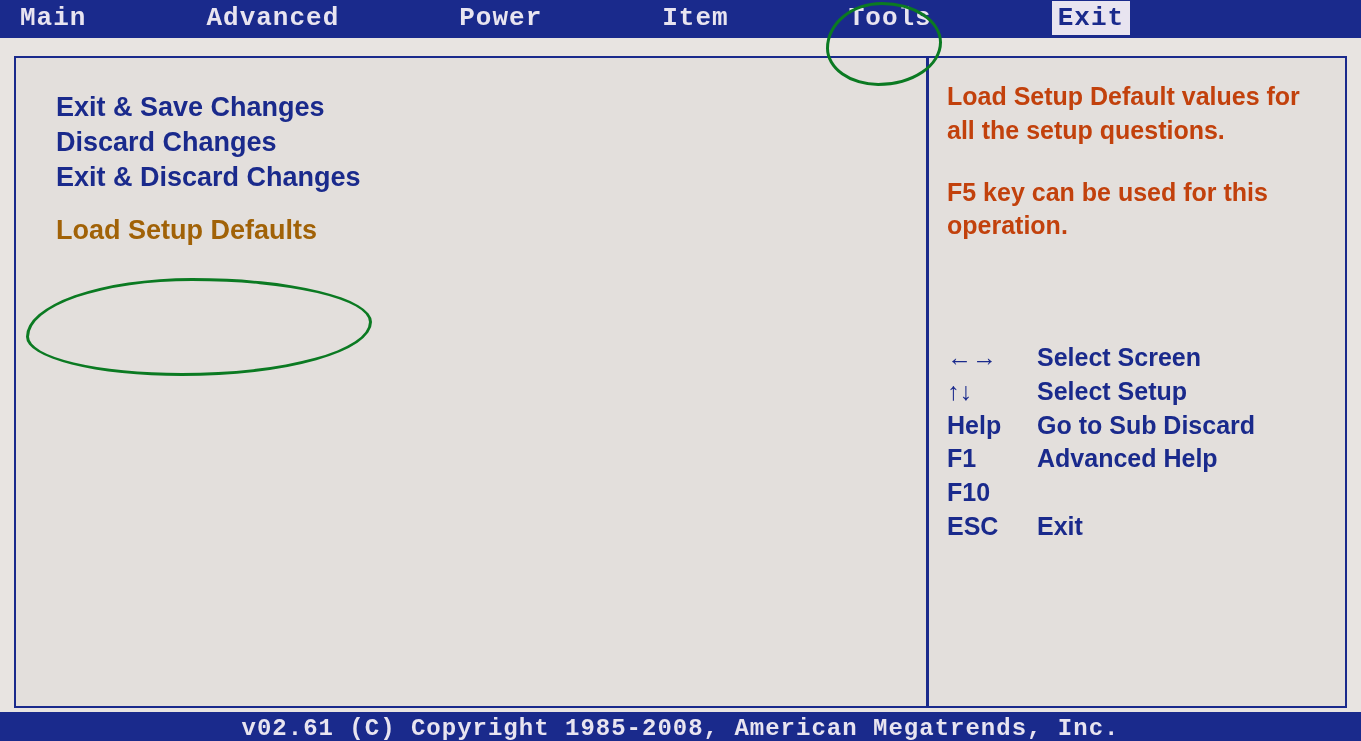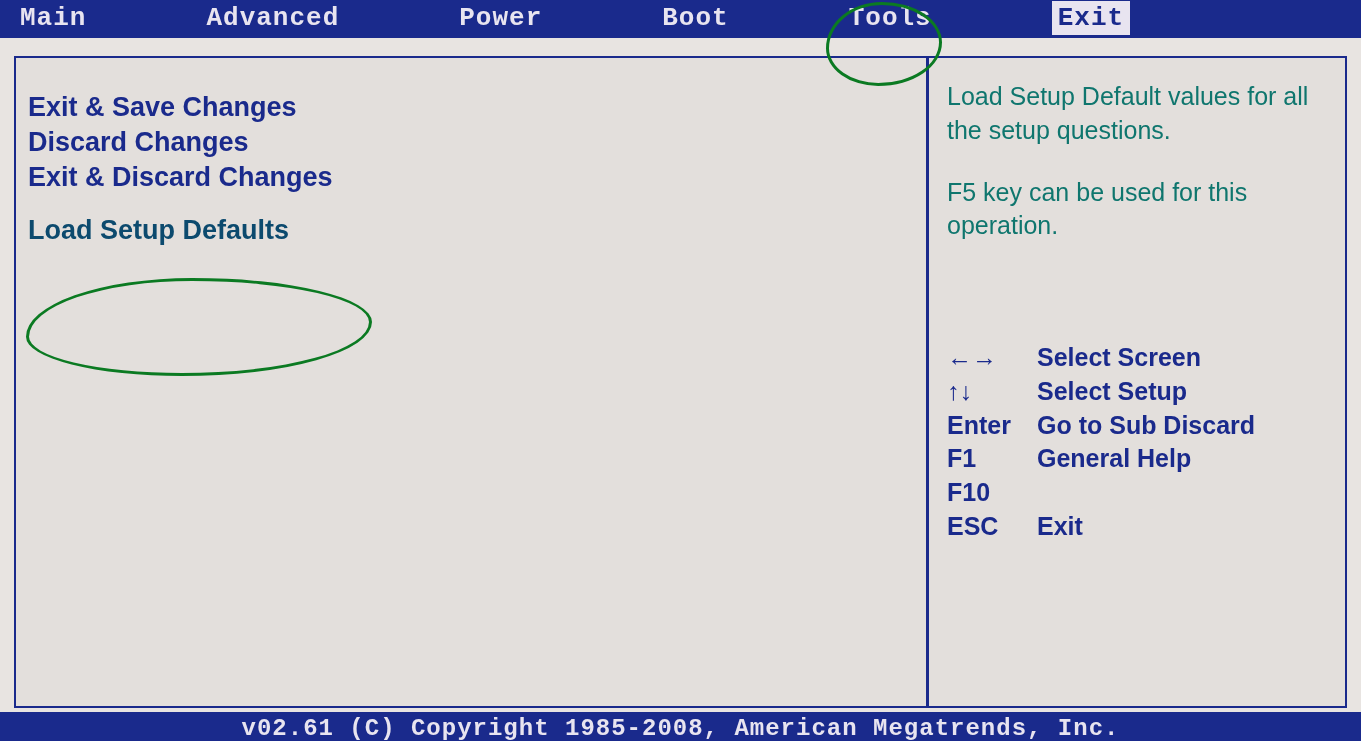--- a/index.html
+++ b/index.html
@@ -1,44 +1,44 @@
 <!DOCTYPE html>
 <html><head>
 <meta charset="utf-8">
 <style>
   html,body{margin:0;padding:0;width:1361px;height:741px;background:#e8e4e1;font-family:"Courier New",monospace;overflow:hidden}
   .menubar{background:#1a2a8c;height:36px;display:flex;align-items:center;padding:0 20px;gap:120px;border-bottom:2px solid #1a2a8c}
   .menubar-item{color:#e8e4f0;font-size:26px;font-weight:bold;letter-spacing:1px;font-family:"Lucida Console","Courier New",monospace;cursor:pointer}
   .menubar-item.active{background:#e8e4f0;color:#1a2a8c;padding:2px 6px}
   .body{display:flex;height:648px;border:2px solid #1a2a8c;margin:18px 14px 0 14px}
-  .main-panel{flex:1;background:#e3dfdc;padding:30px 12px;min-width:0;position:relative}
+  .main-panel{flex:1;background:#e3dfdc;padding:30px 40px;min-width:0;position:relative}
   .menu-item{color:#1a2a8c;font-size:27px;font-weight:bold;font-family:Arial,sans-serif;margin:4px 0;cursor:pointer}
-  .menu-item.selected{color:#0c4a6e;margin-top:22px}
+  .menu-item.selected{color:#a16207;margin-top:22px}
   .help-panel{width:380px;background:#e3dfdc;border-left:3px solid #1a2a8c;padding:22px 18px;display:flex;flex-direction:column}
-  .help-text{color:#0f766e;font-size:25px;font-weight:normal;font-family:Arial,sans-serif;line-height:1.35}
+  .help-text{color:#c2410c;font-size:25px;font-weight:bold;font-family:Arial,sans-serif;line-height:1.35}
   .help-text p{margin:0 0 28px 0}
   .key-help{margin-top:70px}
   .key-row{display:flex;color:#1a2a8c;font-size:25px;font-weight:bold;font-family:Arial,sans-serif;line-height:1.35;margin:0}
   .key-row .k{width:90px;flex-shrink:0}
   .footer{background:#1a2a8c;color:#e8e4f0;height:32px;display:flex;align-items:center;justify-content:center;font-size:24px;font-weight:bold;letter-spacing:1px;font-family:"Lucida Console","Courier New",monospace;margin-top:4px}
   
   .circle{position:absolute;border:3px solid #0b7a22;border-radius:50%;pointer-events:none}
   .circle-exit{top:-36px;right:418px;width:110px;height:78px;border-radius:48% 52% 55% 45% / 55% 48% 52% 45%}
   .circle-load{top:220px;left:10px;width:340px;height:92px;border-radius:48% 52% 55% 45% / 60% 45% 55% 40%}
   .wrap{position:relative}
 </style>
 </head>
 <body>
 
 <div class="wrap">
   <div class="menubar">
     <span class="menubar-item">Main</span>
     <span class="menubar-item">Advanced</span>
     <span class="menubar-item">Power</span>
-    <span class="menubar-item">Boot</span>
+    <span class="menubar-item">Item</span>
     <span class="menubar-item">Tools</span>
     <span class="menubar-item active">Exit</span>
   </div>
 
   <div class="body">
     <div class="main-panel">
       <div class="menu-item">Exit &amp; Save Changes</div>
       <div class="menu-item">Discard Changes</div>
       <div class="menu-item">Exit &amp; Discard Changes</div>
       <div class="menu-item selected">Load Setup Defaults</div>
@@ -53,26 +53,26 @@
       <div class="key-help">
         <div class="key-row">
             <span class="k">←→</span>
             <span>Select Screen</span>
           </div>
         <div class="key-row">
             <span class="k">↑↓</span>
             <span>Select Setup</span>
           </div>
         <div class="key-row">
-            <span class="k">Enter</span>
+            <span class="k">Help</span>
             <span>Go to Sub Discard</span>
           </div>
         <div class="key-row">
             <span class="k">F1</span>
-            <span>General Help</span>
+            <span>Advanced Help</span>
           </div>
         <div class="key-row">
             <span class="k">F10</span>
           </div>
         <div class="key-row">
             <span class="k">ESC</span>
             <span>Exit</span>
           </div>
       </div>
     </div>

